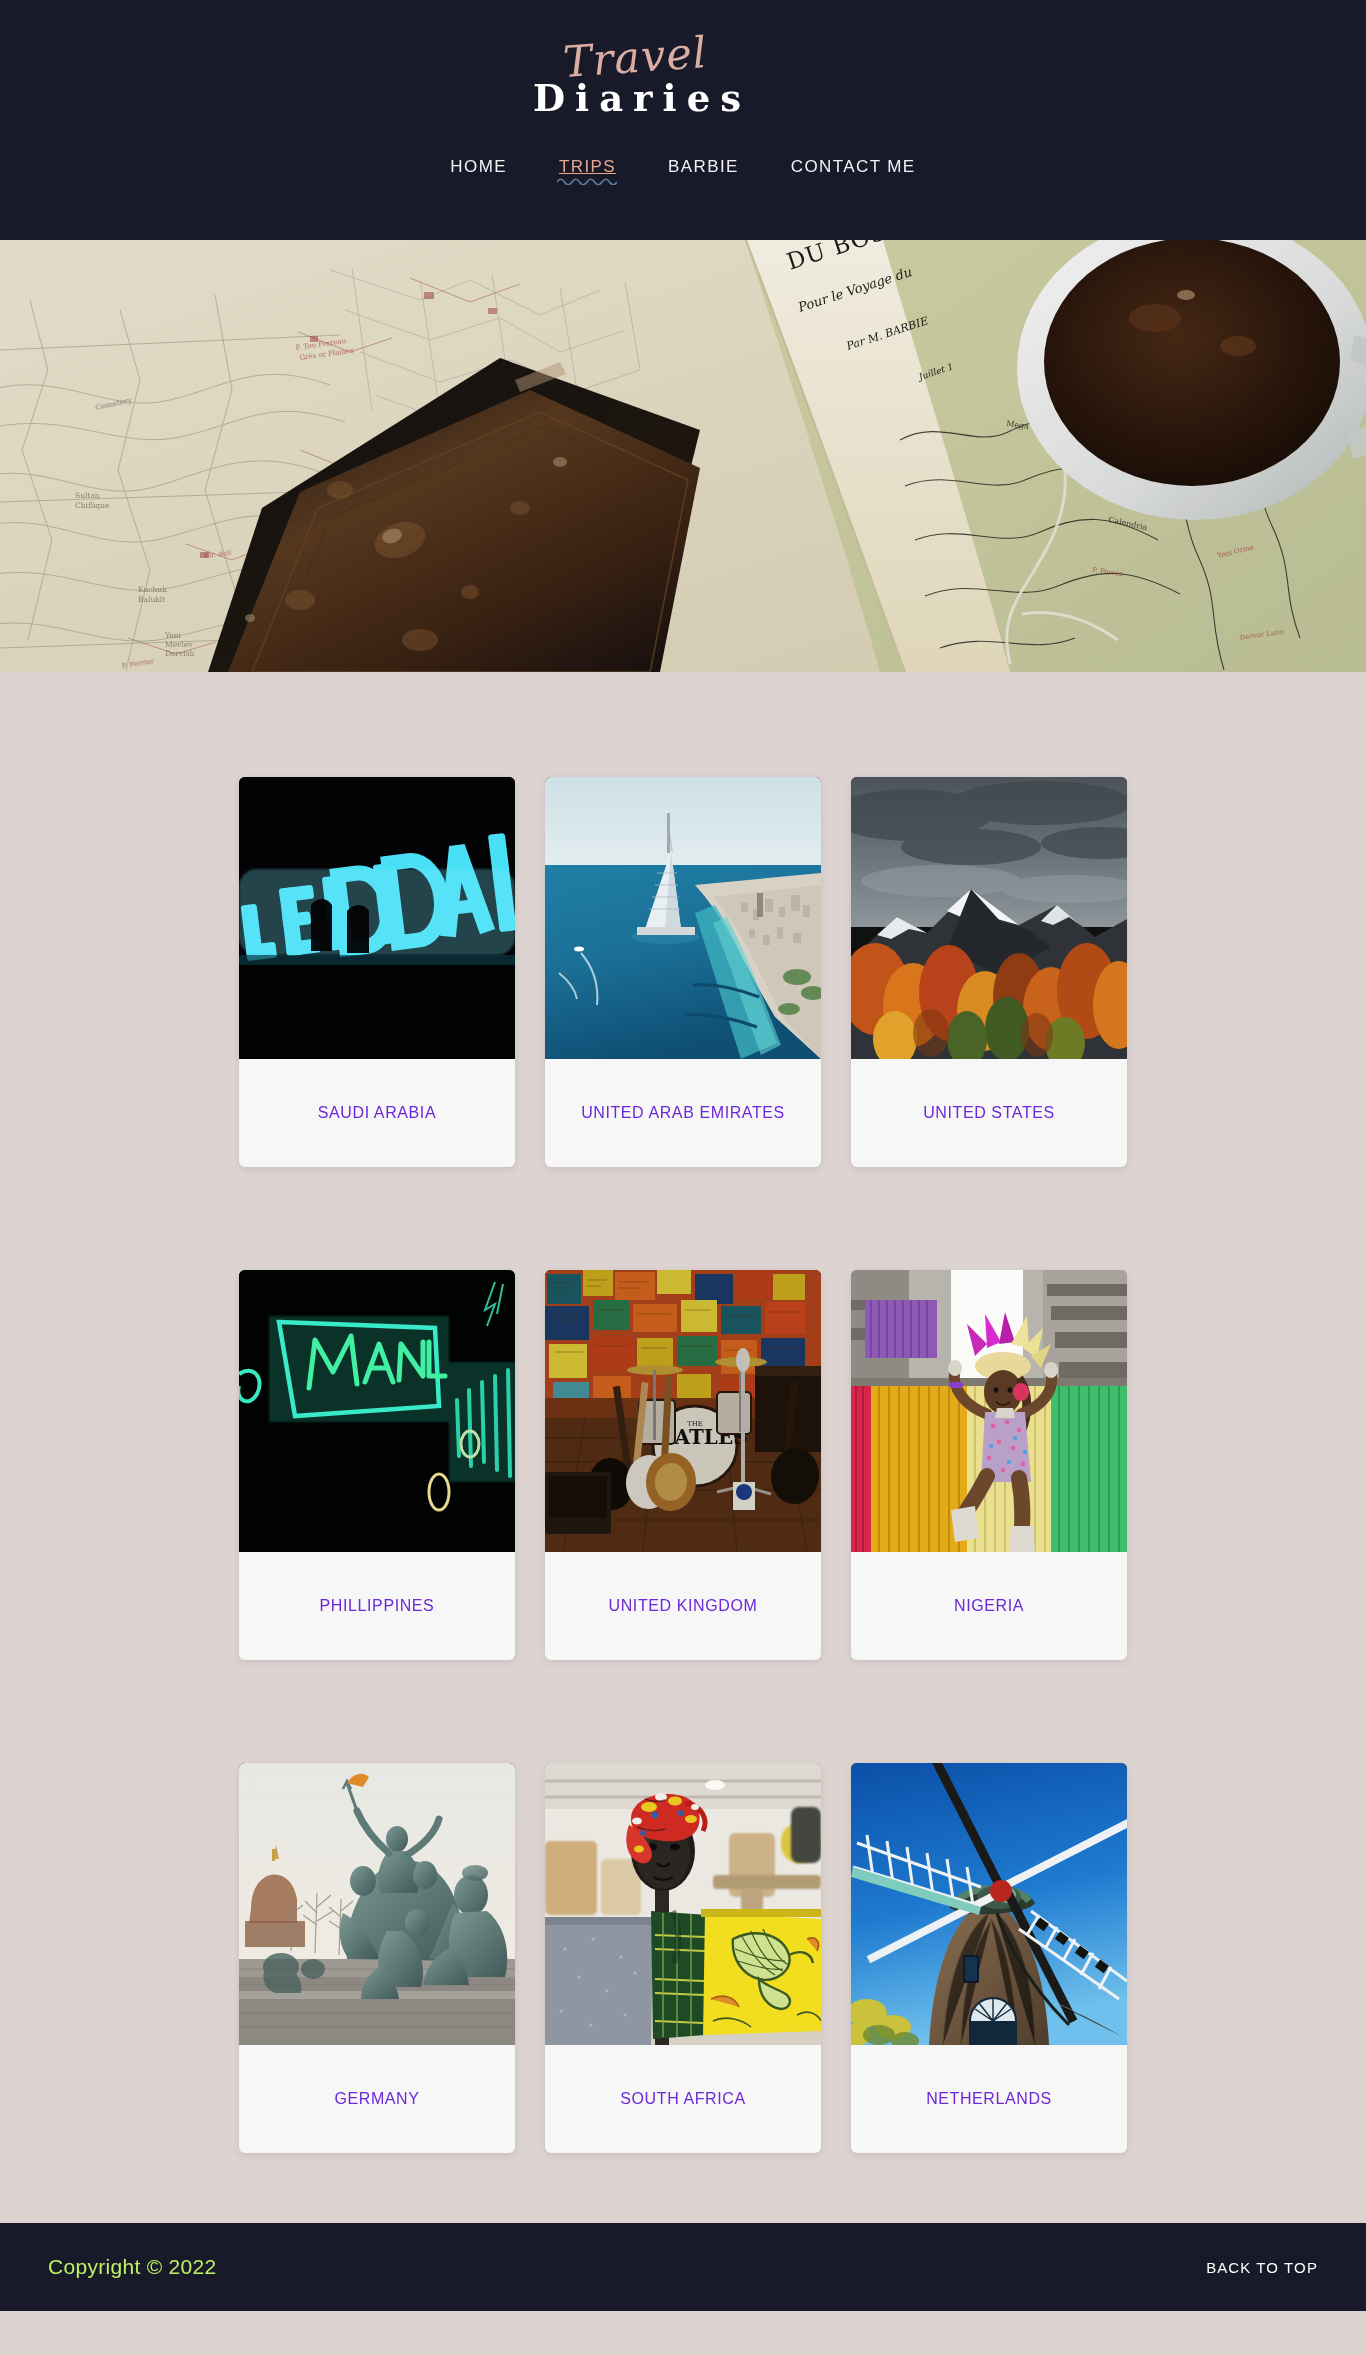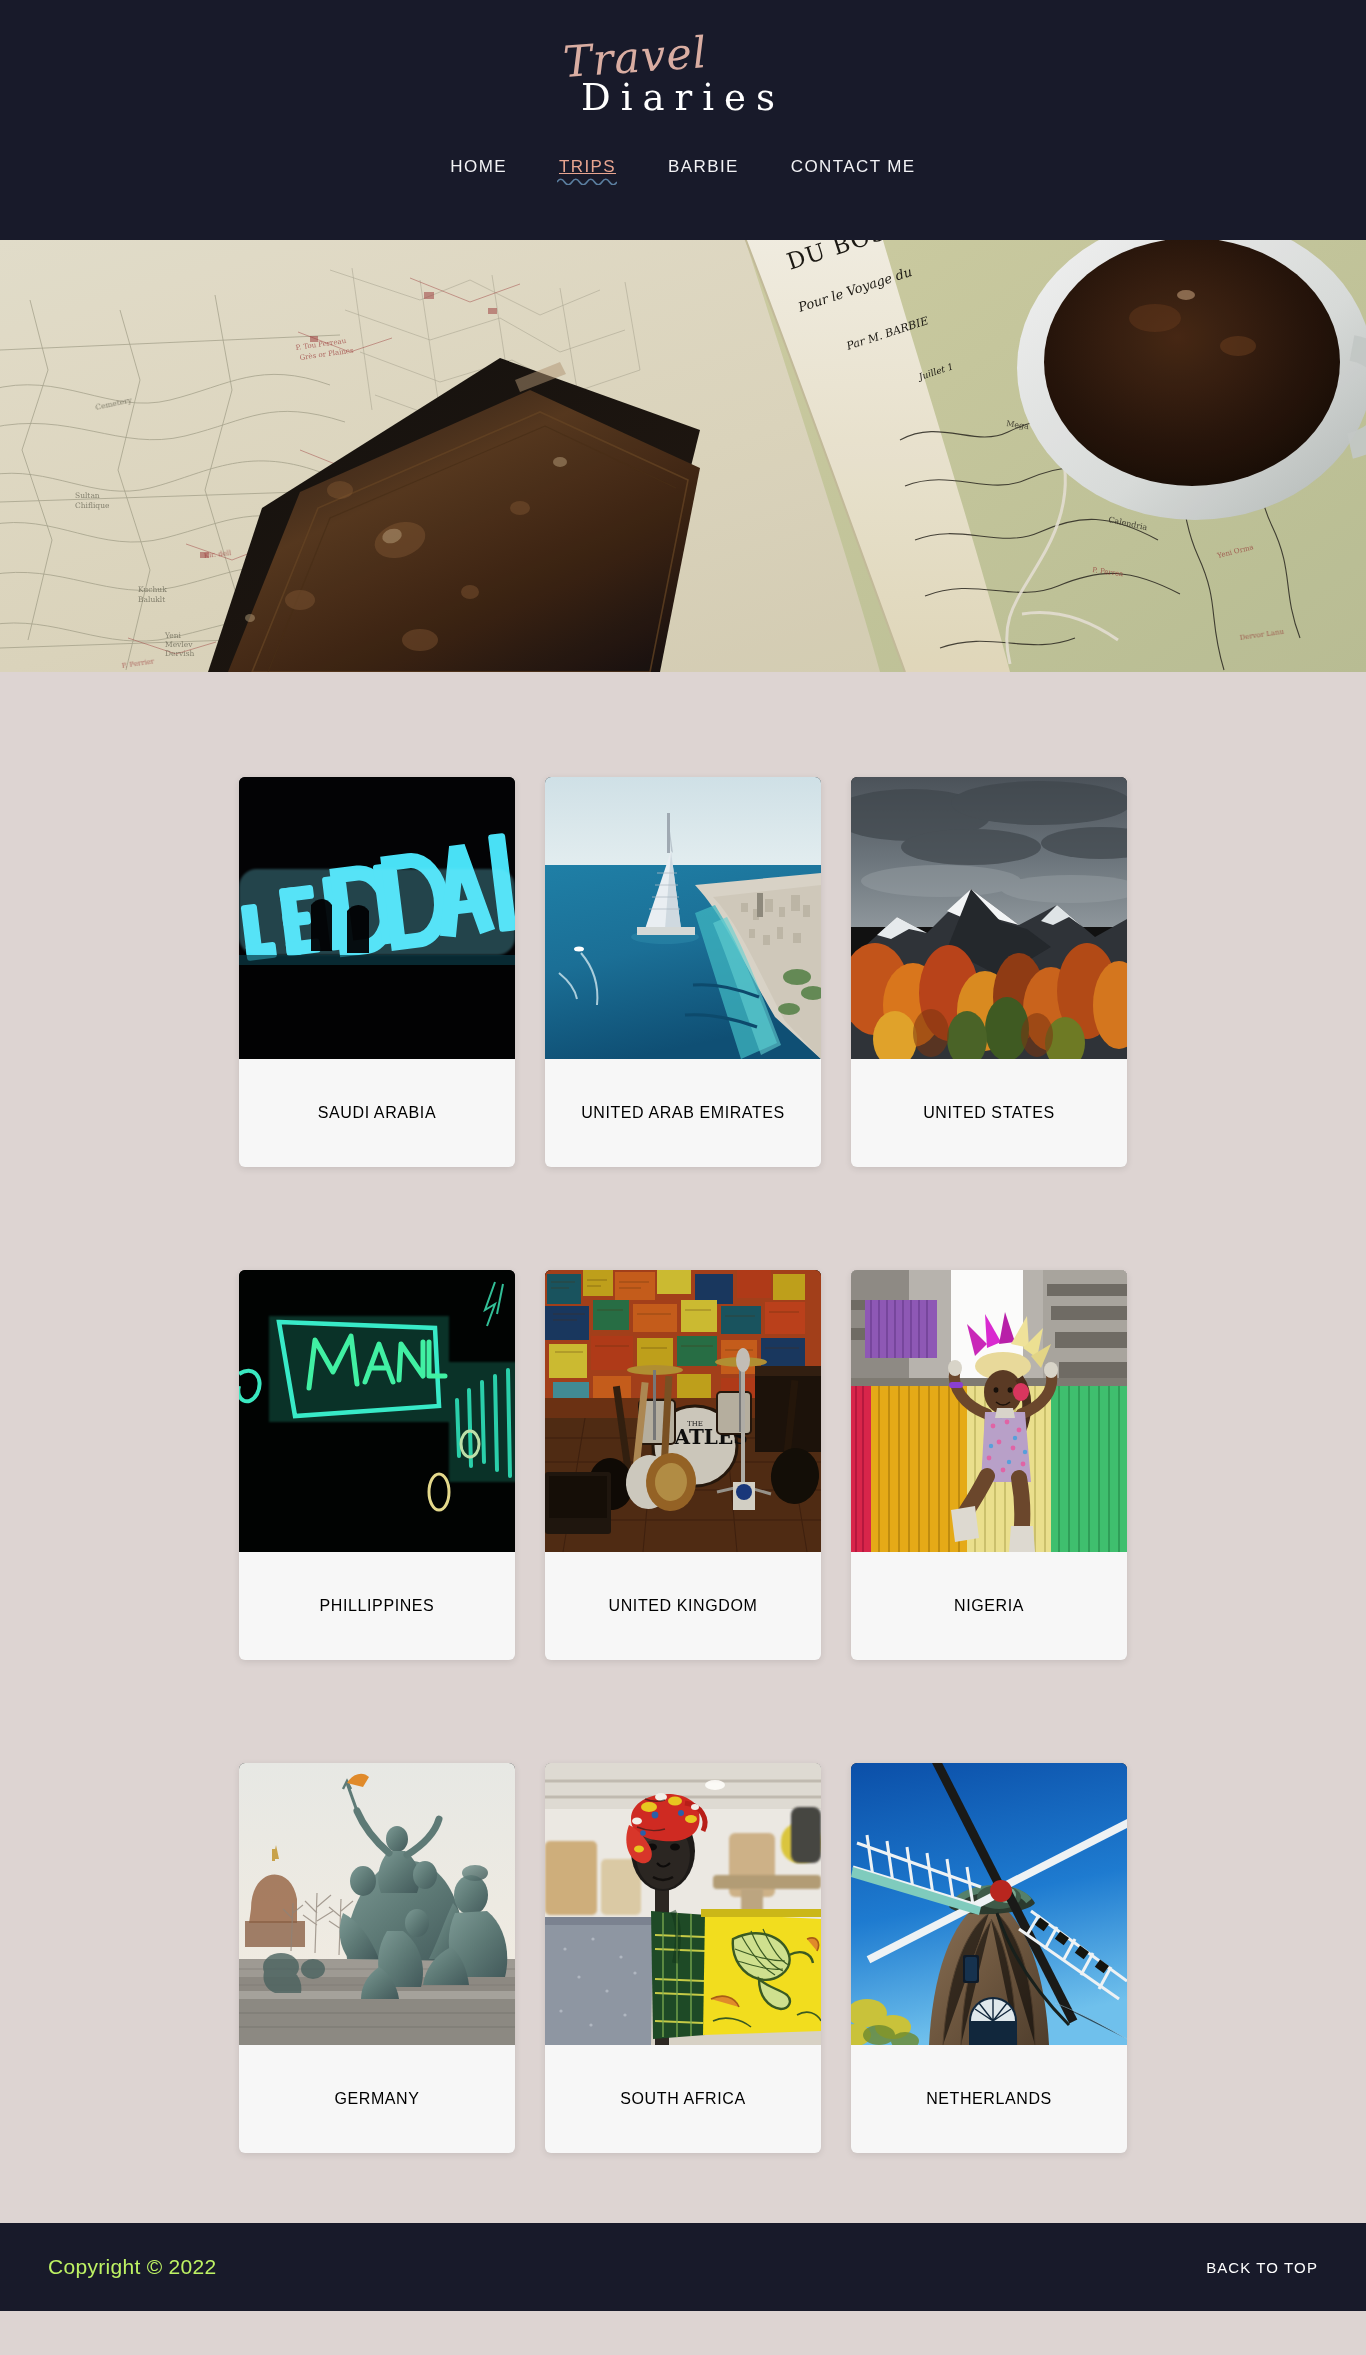--- a/index.html
+++ b/index.html
@@ -46,24 +46,24 @@
     color:#d9ada2;
     letter-spacing:1px;
     transform:rotate(-4deg);
     white-space:nowrap;
   }
   .brand-main {
     position:absolute;
     left:0;
     top:46px;
     width:300px;
-    text-align:center;
+    text-align:left;
     font-family:"DejaVu Serif", serif;
     font-size:37px;
-    font-weight:400;
+    font-weight:700;
     color:#ffffff;
     letter-spacing:10px;
     white-space:nowrap;
   }
 
   .main-nav {
     margin-top:32px;
     display:flex;
     align-items:center;
     gap:52px;
@@ -130,21 +130,21 @@
     background:#111;
   }
   .card-photo svg { width:100%; height:100%; display:block; }
   .card-caption {
     height:108px;
     display:flex;
     align-items:center;
     justify-content:center;
     font-size:16px;
     letter-spacing:0.6px;
-    color:#000000;
+    color:#6d28d9;
     text-align:center;
     padding:0 8px;
   }
 
   
   .site-footer {
     width:100%;
     height:88px;
     background:#181a2a;
     display:flex;

